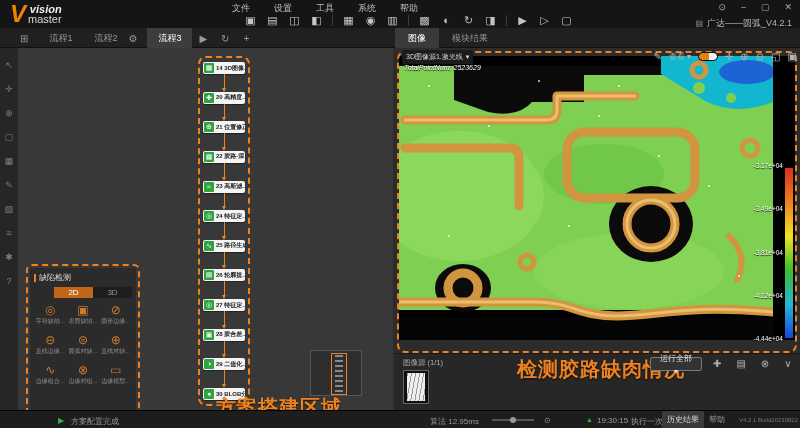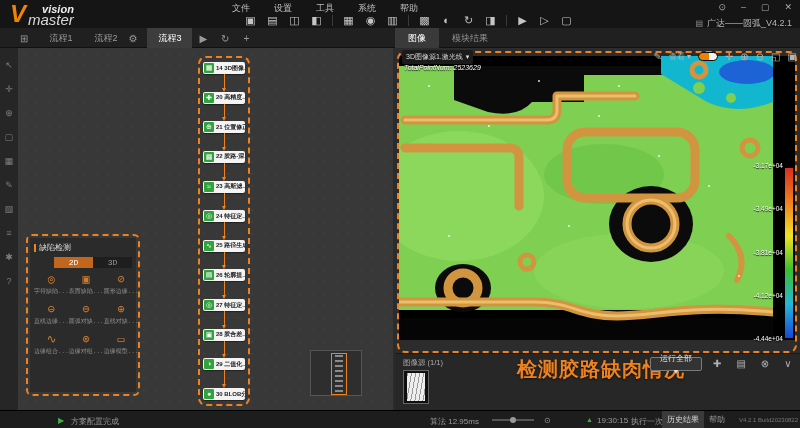--- a/index.html
+++ b/index.html
@@ -6,21 +6,21 @@
   html,body { width:800px; height:428px; }
   body { position:relative; overflow:hidden; background:#2b2b2b;
          font-family:"Liberation Sans", sans-serif; color:#ccc; }
 
   
   .titlebar { position:absolute; left:0; top:0; width:800px; height:28px; background:#151515; }
   .logo { position:absolute; left:10px; top:0; height:28px; display:flex; align-items:center; }
   .logo-v { color:#f08300; font-size:24px; font-weight:bold; font-style:italic; line-height:24px; }
   .logo-txt { margin-left:2px;text-align:right; }
   .logo-txt .l1 { display:block; font-size:11px; font-weight:bold; font-style:italic; color:#f0f0f0; line-height:11px; }
-  .logo-txt .l2 { display:block; font-size:15px; font-style:italic; color:#d8d8d8; line-height:9px; }
+  .logo-txt .l2 { display:block; font-size:11px; color:#d8d8d8; line-height:9px; }
   .menubar { position:absolute; left:232px; top:2px; display:flex; gap:24px; font-size:9px; color:#bdbdbd; }
   .menubar span { cursor:default; }
   .win-controls { position:absolute; right:8px; top:2px; display:flex; gap:15px; font-size:9px; color:#aaa; }
   .main-toolbar { position:absolute; left:244px; top:12px; height:16px; display:flex; gap:9px; align-items:center; font-size:11px; color:#c5c5c5; }
   .tbi { width:13px; text-align:center; }
   .tb-sep { width:1px; height:11px; background:#3a3a3a; }
   .doc-badge { position:absolute; right:8px; top:17px; font-size:9px; color:#b5b5b5; display:flex; gap:4px; align-items:center; }
   .doc-badge .fico { font-size:8px; color:#999; }
 
   
@@ -55,22 +55,22 @@
   .conn { flex:1; position:relative; min-height:6px; }
   .conn::before { content:""; position:absolute; left:50%; top:0; bottom:3px; width:1px; background:#ef8220; }
   .conn::after { content:""; position:absolute; left:50%; margin-left:-2px; bottom:0;
                  border-left:2px solid transparent; border-right:2px solid transparent; border-top:4px solid #ef8220; }
 
   .ann { color:#ef8220; font-weight:bold; text-shadow:0 1px 2px rgba(0,0,0,.7); }
   .ann-left { position:absolute; left:2px; top:152px; width:102px; font-size:15px; line-height:19px; text-align:center; }
   .ann-bottom { position:absolute; left:198px; top:346px; font-size:20px; letter-spacing:1px; white-space:nowrap; }
 
   
-  .defect-dashed { position:absolute; left:8px; top:186px; width:114px; height:162px;
-                   border:2px dashed #ef8220; border-radius:6px;font-family:Liberation Mono, monospace; }
+  .defect-dashed { position:absolute; left:8px; top:216px; width:114px; height:162px;
+                   border:2px dashed #ef8220; border-radius:6px; }
   .defect-panel { position:absolute; left:2px; top:2px; right:2px; bottom:2px; background:#2b2b2b; padding:4px 4px; }
   .dp-header { display:flex; align-items:center; gap:3px; font-size:8px; color:#ddd; margin-bottom:4px; }
   .dp-bar { width:2px; height:8px; background:#ef8220; }
   .dp-tabs { display:flex; height:11px; font-size:8px; text-align:center; margin-bottom:5px;padding-left:20px; }
   .dpt { flex:1; line-height:11px; background:#1e1e1e; color:#999; }
   .dpt.active { background:#c2661c; color:#fff; }
   .dp-grid { display:grid; grid-template-columns:repeat(3,1fr); row-gap:7px; }
   .tool { text-align:center; }
   .tool .tico { font-size:12px; color:#cf7c2e; line-height:14px; display:block; }
   .tool .tlabel { font-size:6px; color:#8f8f8f; white-space:nowrap; display:block; }
@@ -326,20 +326,21 @@
           </div>
       </div>
     </div>
   </div>
 
   <div class="minimap">
     <div class="mini-strip"></div>
     <div class="mini-view"></div>
   </div>
 
+  <div class="ann ann-bottom">方案搭建区域</div>
 </div>
 
 <div class="right-panel">
 
   <div class="viewer-toolbar">
     <span>✎</span>
     <span class="vt-label">
       <span>查看</span>
       <span>▾</span>
     </span>

